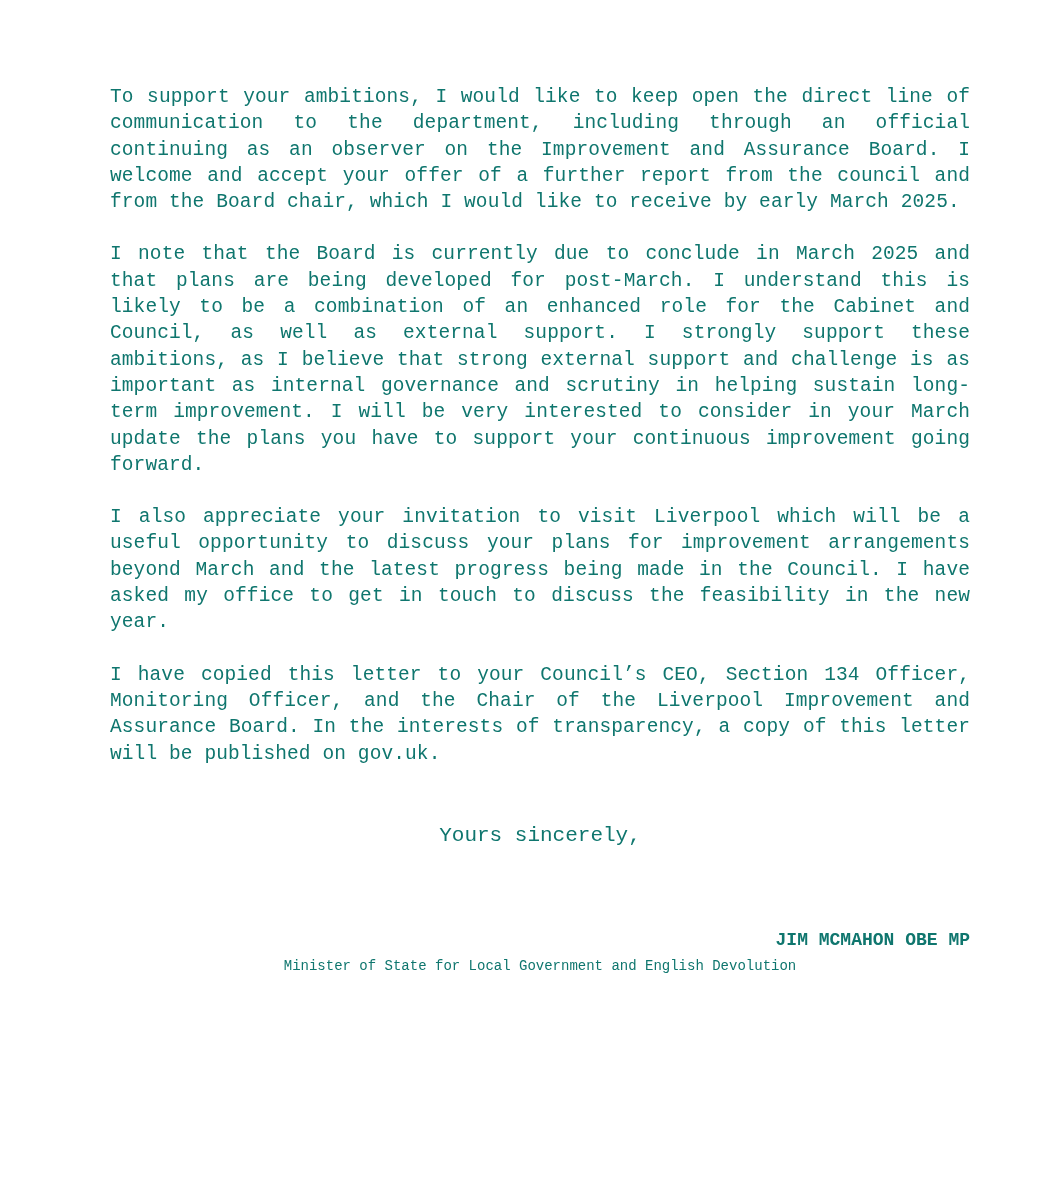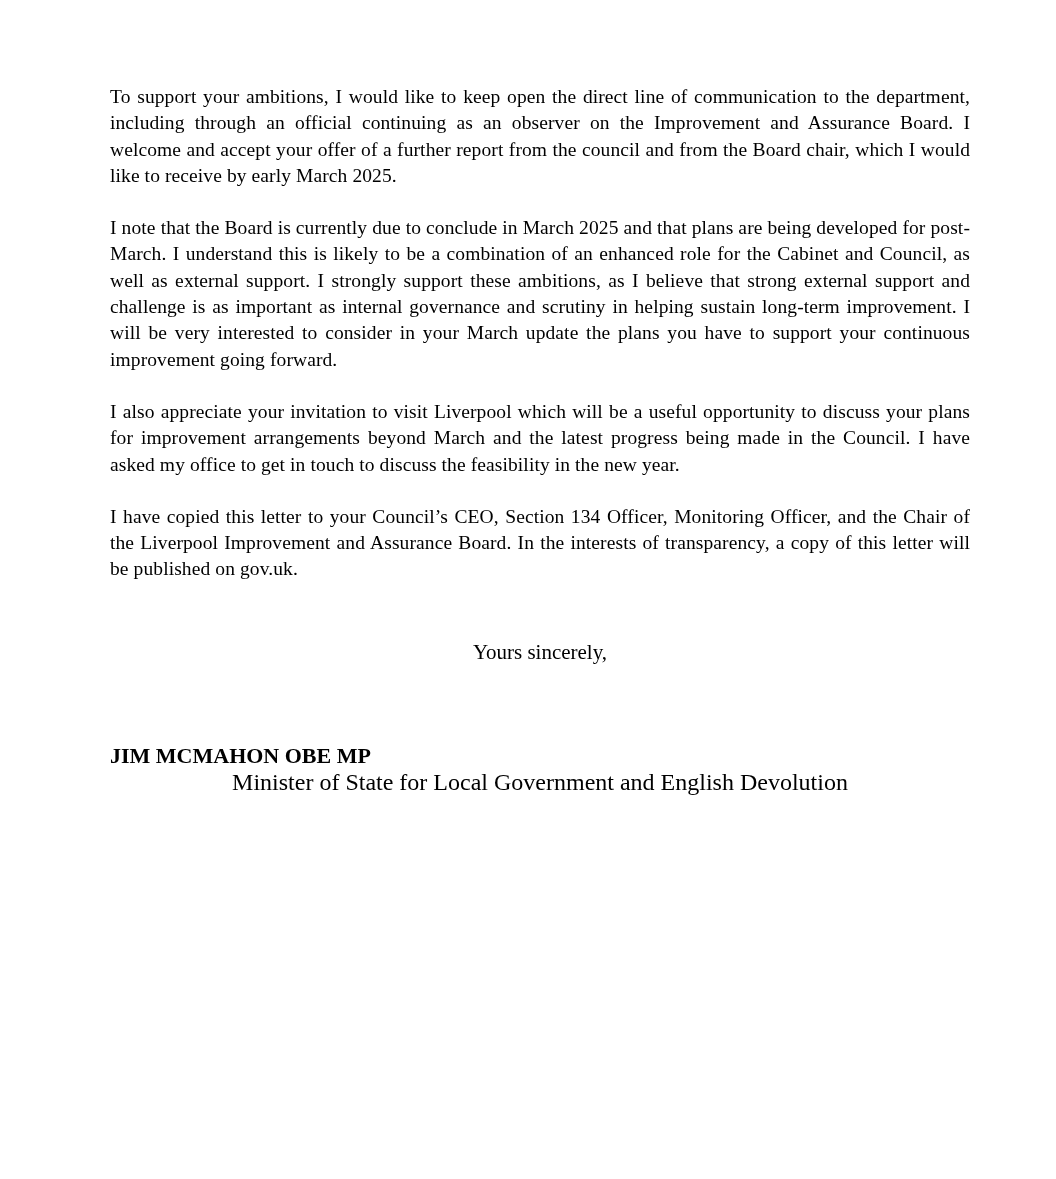--- a/index.html
+++ b/index.html
@@ -6,22 +6,22 @@
     margin: 0;
     padding: 0;
     background: #ffffff;
   }
   .page {
     position: relative;
     width: 1056px;
     height: 1179px;
     background: #ffffff;
     overflow: hidden;
-    font-family: Liberation Serif, serif;
-    color: #000000;
+    font-family: Liberation Mono, monospace;
+    color: #0f766e;
   }
   .content {
     position: absolute;
     top: 84px;
     left: 110px;
     width: 860px;
   }
   .content p.body-para {
     margin: 0 0 26px 0;
     font-size: 19.5px;
@@ -35,28 +35,28 @@
     font-size: 21px;
     line-height: 26.3px;
     text-align: center;
   }
   .signature-block {
     margin-top: 78px;
     text-align: center;
   }
   .sig-name {
     margin: 0;
-    font-size: 22px;
+    font-size: 18px;
     line-height: 26.3px;
     font-weight: bold;
-    text-align: left;
+    text-align: right;
   }
   .sig-title {
     margin: 0;
-    font-size: 24px;
+    font-size: 14px;
     line-height: 26.3px;
   }
 </style>
 </head>
 <body>
 
 <div class="page">
   <div class="content">
     <p class="body-para">To support your ambitions, I would like to keep open the direct line of communication to the department, including through an official continuing as an observer on the Improvement and Assurance Board. I welcome and accept your offer of a further report from the council and from the Board chair, which I would like to receive by early March 2025.</p>
     <p class="body-para">I note that the Board is currently due to conclude in March 2025 and that plans are being developed for post-March. I understand this is likely to be a combination of an enhanced role for the Cabinet and Council, as well as external support. I strongly support these ambitions, as I believe that strong external support and challenge is as important as internal governance and scrutiny in helping sustain long-term improvement. I will be very interested to consider in your March update the plans you have to support your continuous improvement going forward.</p>

